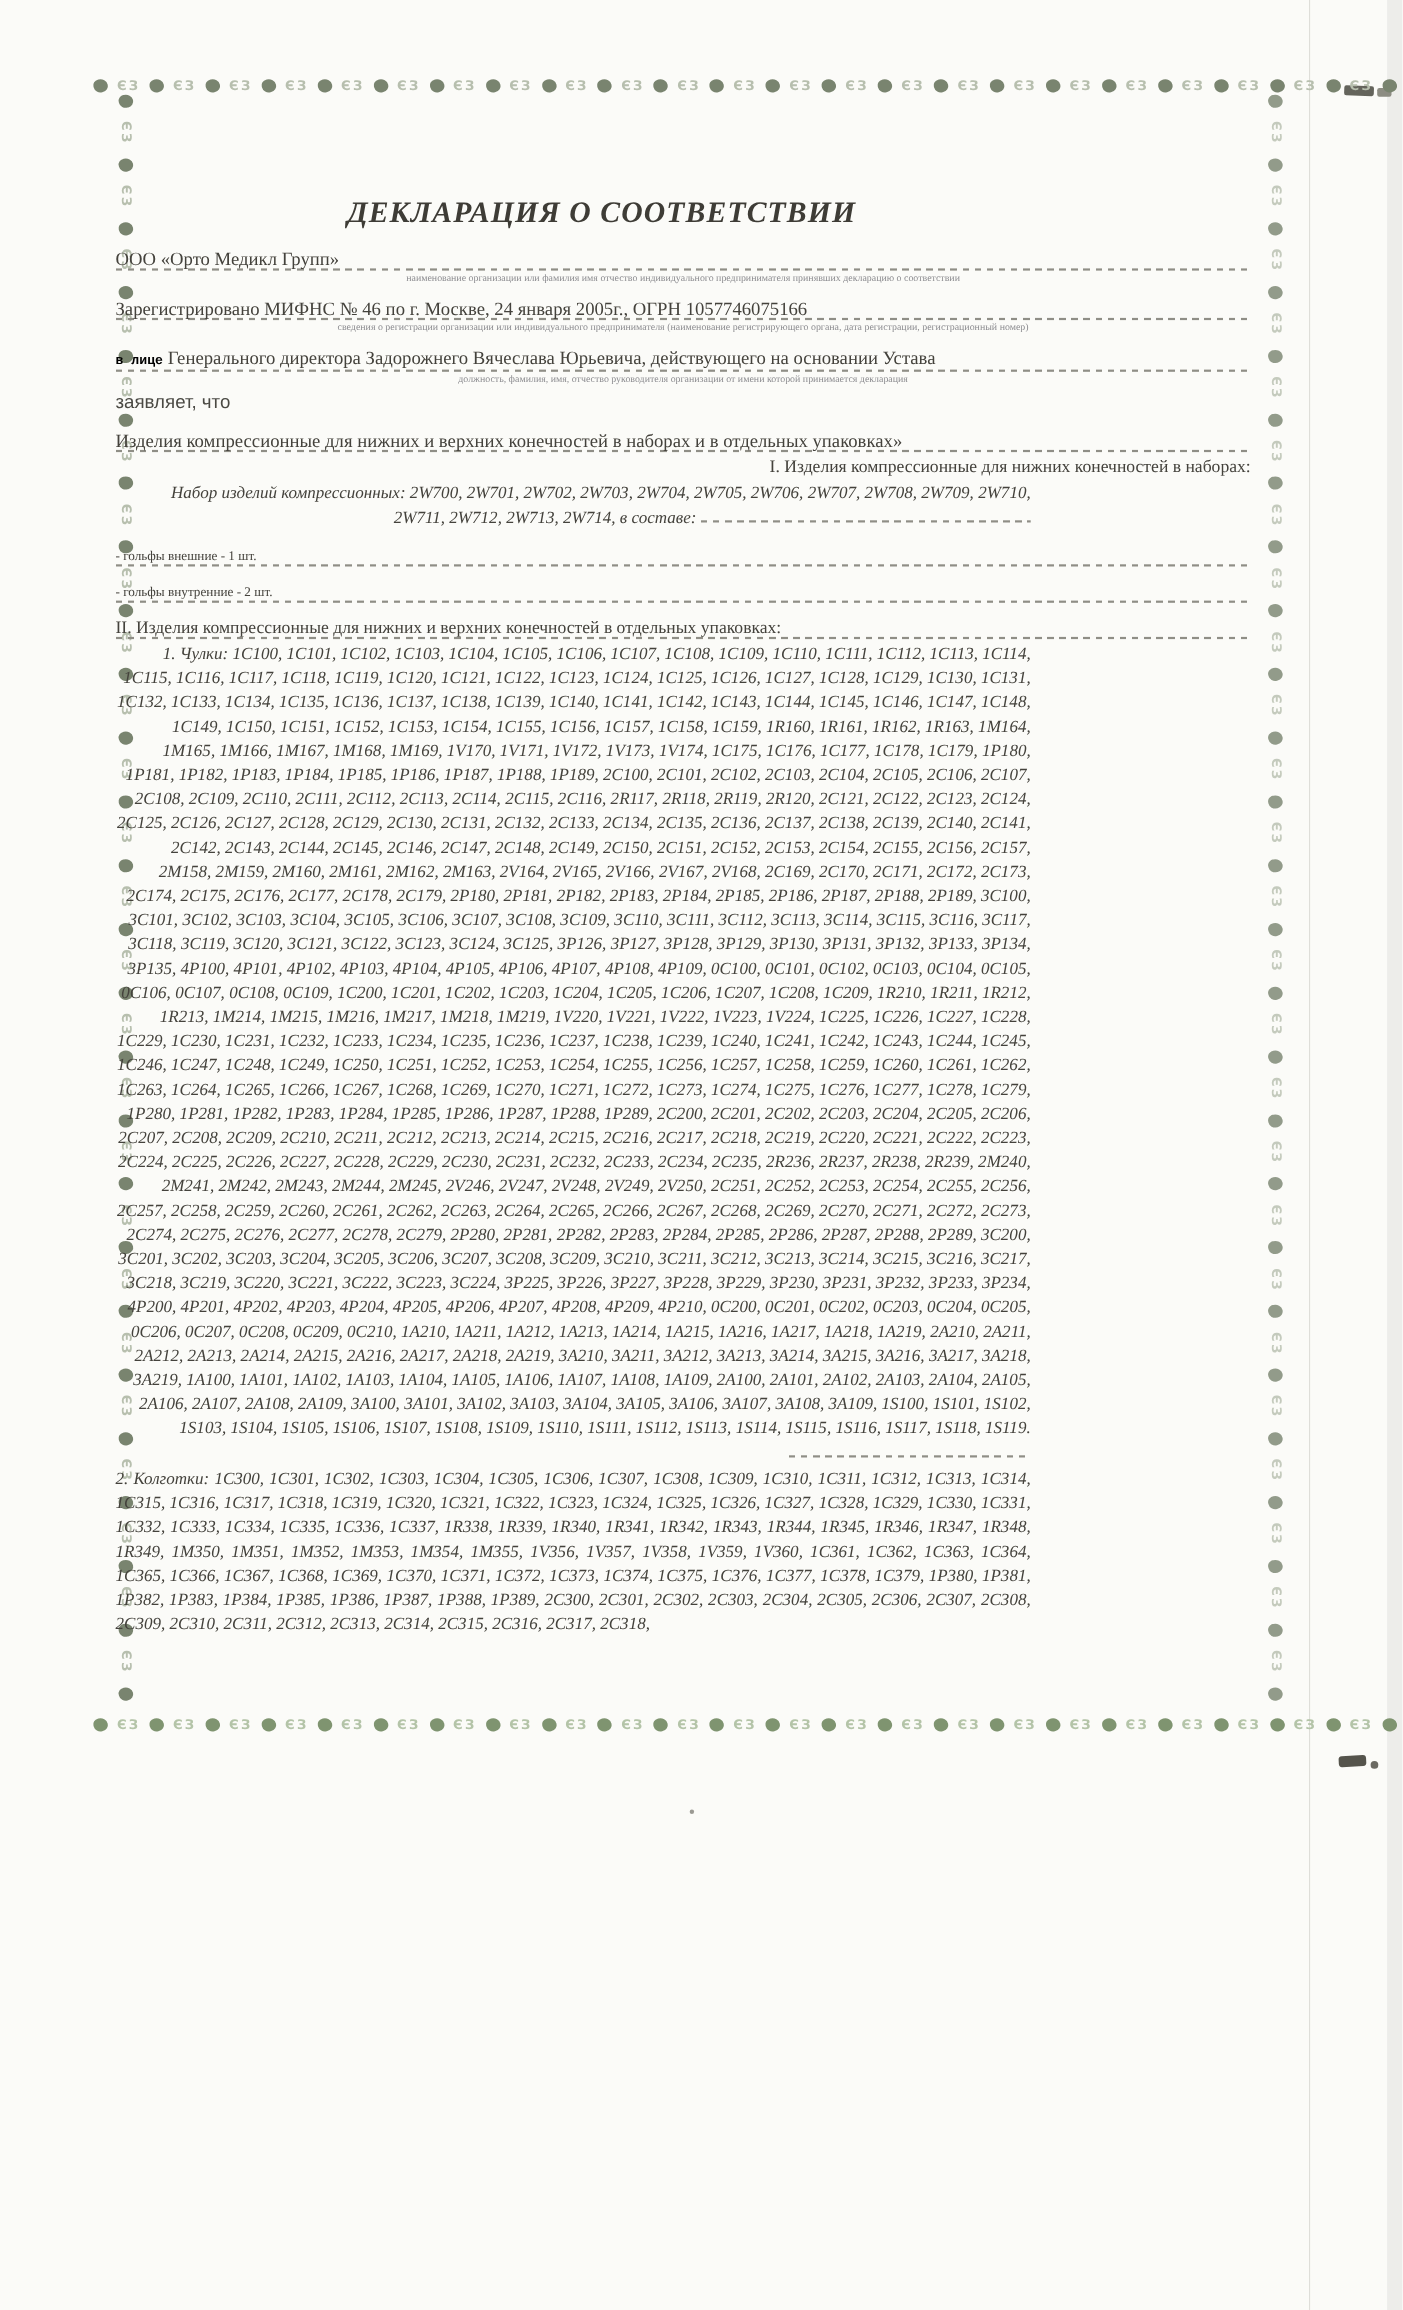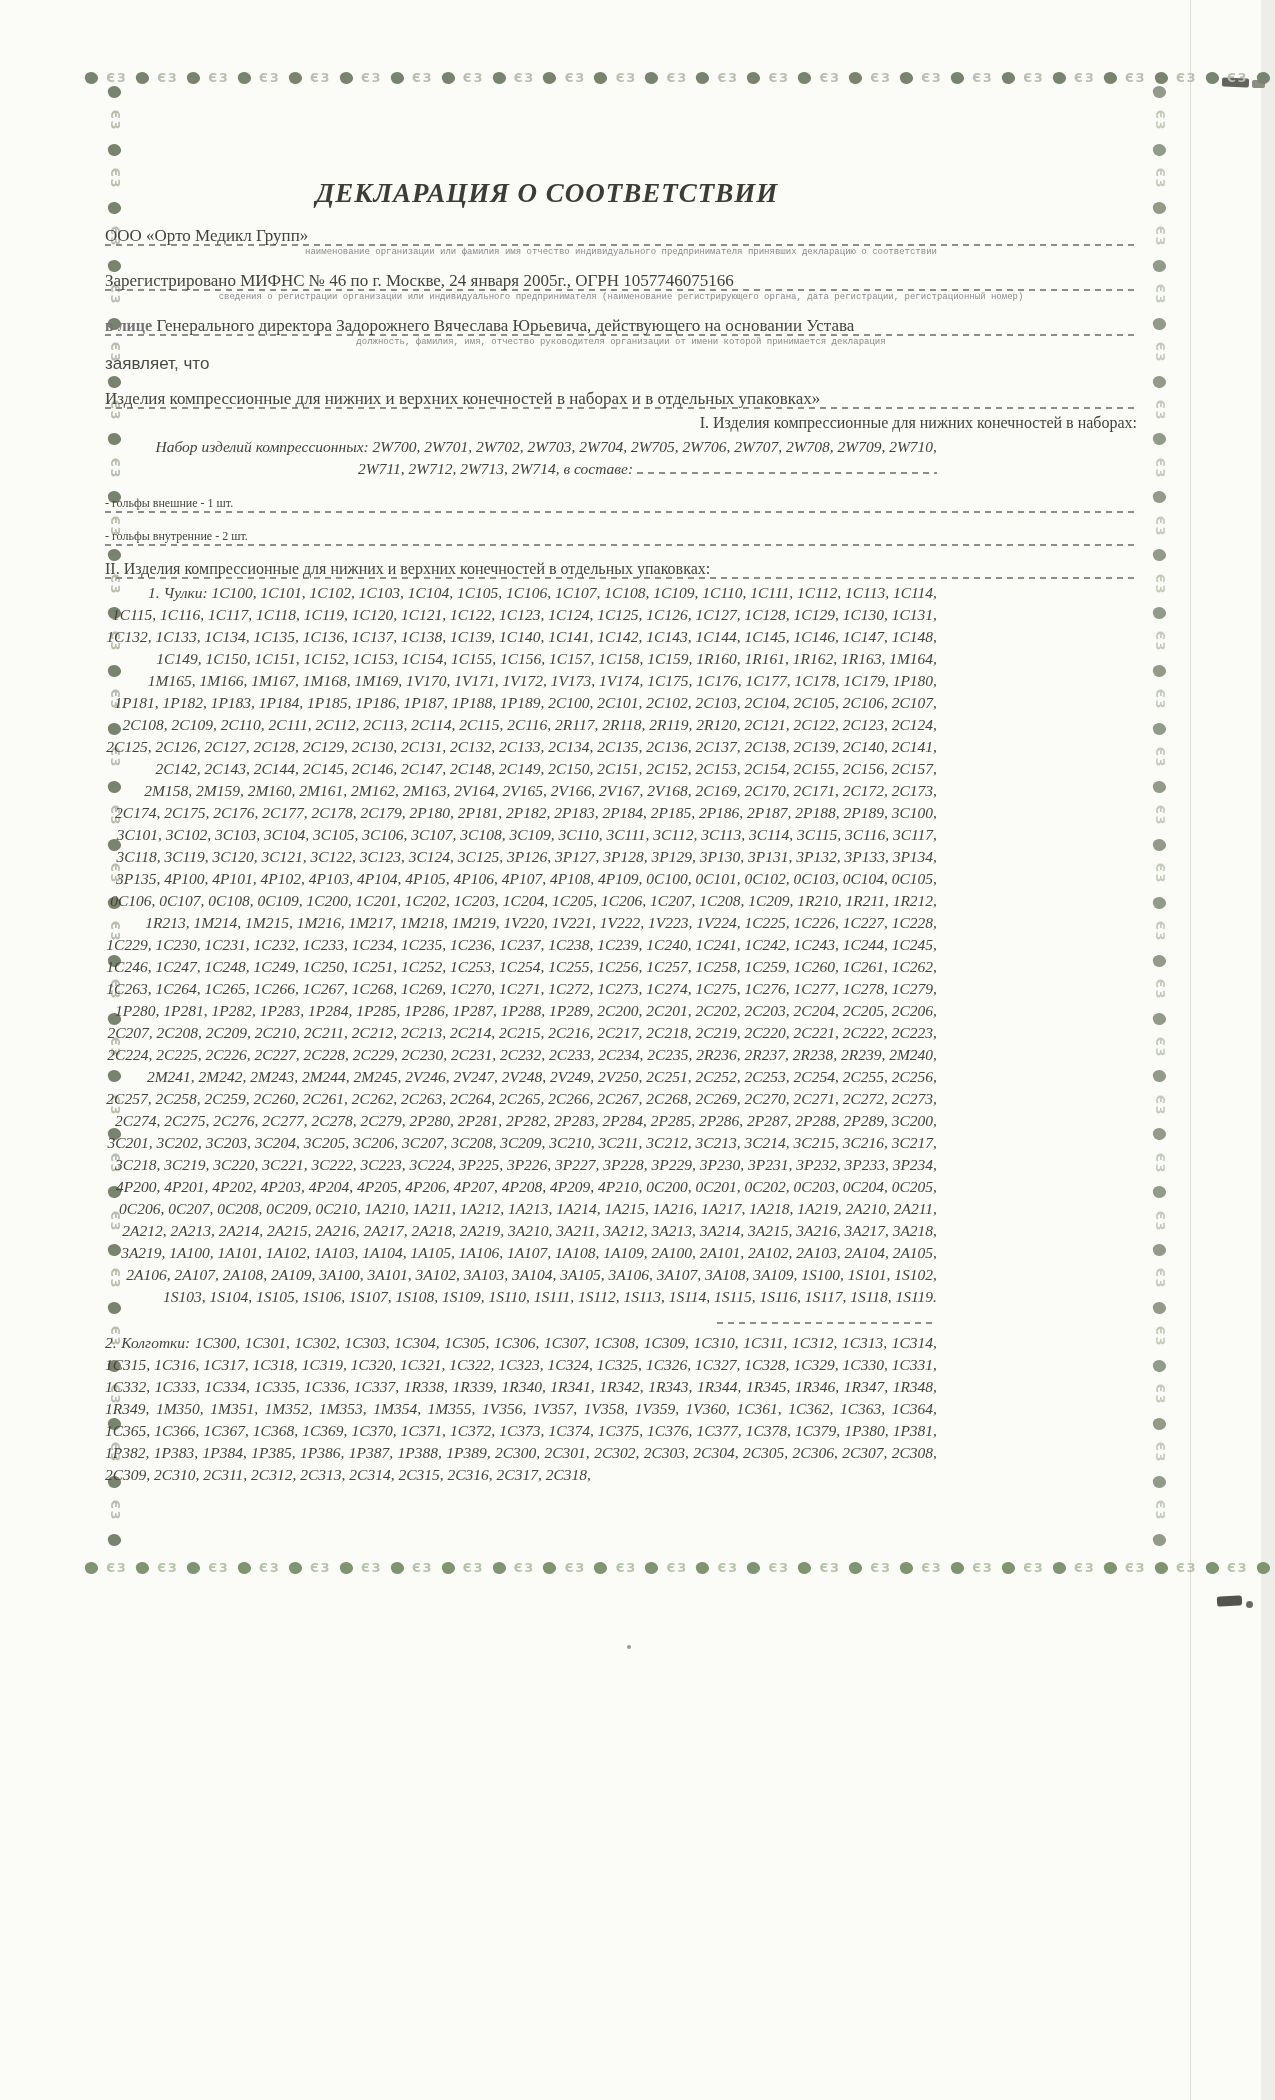--- a/index.html
+++ b/index.html
@@ -35,23 +35,23 @@
   
   .content{position:absolute;left:105px;top:178px;width:1032px;}
   h1.title{
     width:884px;margin:0 0 16px 0;text-align:center;
     font-size:27px;font-weight:bold;letter-spacing:1px;color:#3e3c36;font-style:italic;
   }
   .dash{height:2px;margin-top:-3px;
     background:repeating-linear-gradient(90deg,#8f8e86 0 6px,transparent 6px 11px);}
   .field{margin-bottom:3px;margin-top:12px;}
   .field-text{font-size:17px;line-height:22px;white-space:nowrap;}
-  .caption{font-family:Liberation Mono, monospace;font-size:9px;line-height:11px;
+  .caption{font-family:Liberation Serif, serif;font-size:9px;line-height:11px;
            color:#8b8b8f;text-align:center;margin:1px 0 4px 0;}
-  .bold-sans{font-family:Liberation Serif, serif;font-weight:bold;font-size:16px;color:#737373;}
+  .bold-sans{font-family:Liberation Mono, monospace;font-weight:bold;font-size:12px;color:#000000;}
   .declares{font-family:"Liberation Sans", sans-serif;font-weight:normal;font-size:17px;
             line-height:24px;margin:2px 0 2px 0;color:#4a4943;}
   .para{width:832px;margin:0;font-size:15.5px;line-height:22px;text-align:justify;font-style:italic;}
   .heading-line{font-size:16px;line-height:22px;}
   .inline-dashfill{display:inline-block;height:2px;vertical-align:baseline;
     background:repeating-linear-gradient(90deg,#8f8e86 0 6px,transparent 6px 11px);}
   .comp-line{font-size:12px;line-height:22px;}
   .mb2{margin-bottom:2px;text-align:right;}
 </style>
 </head>

